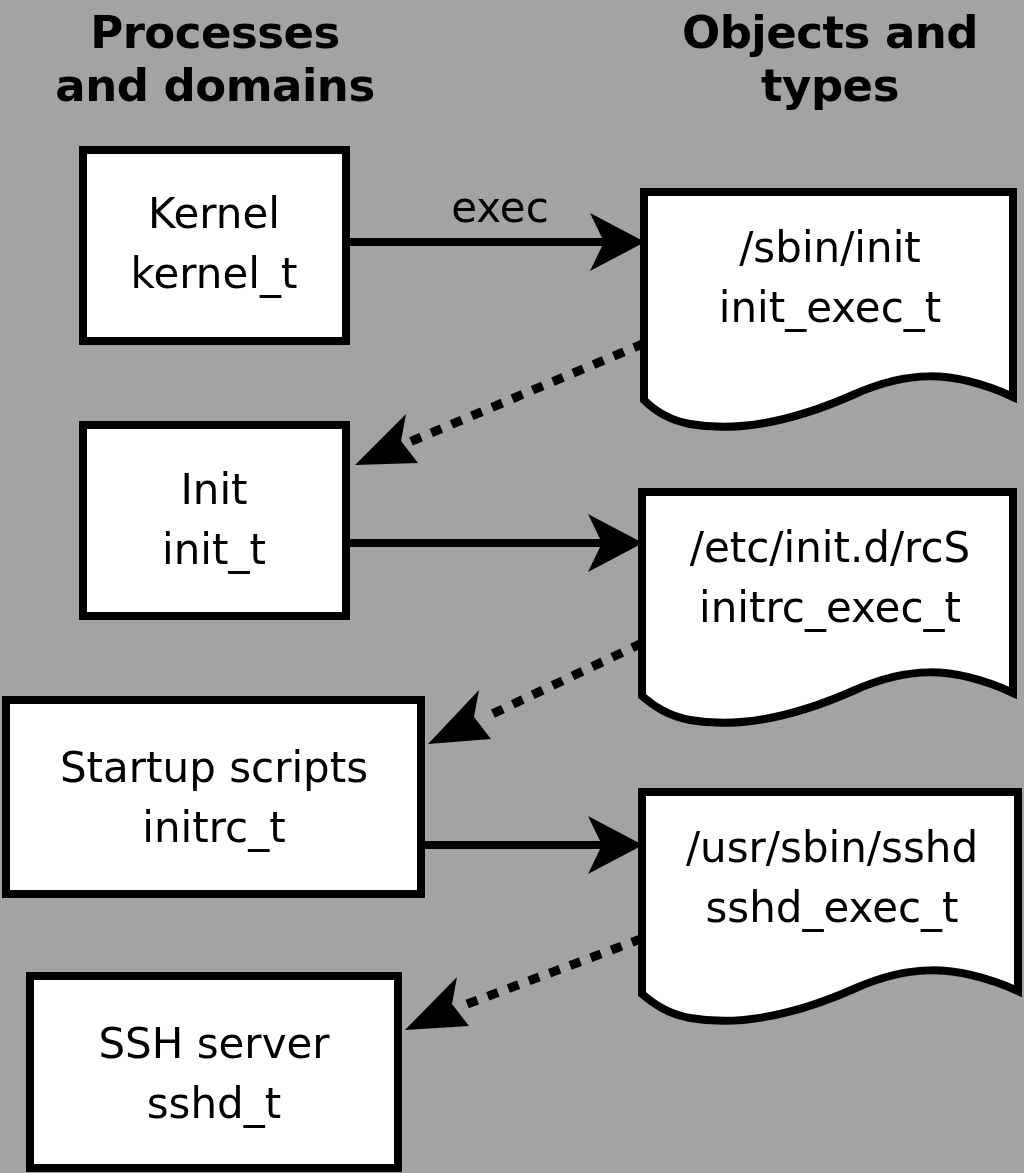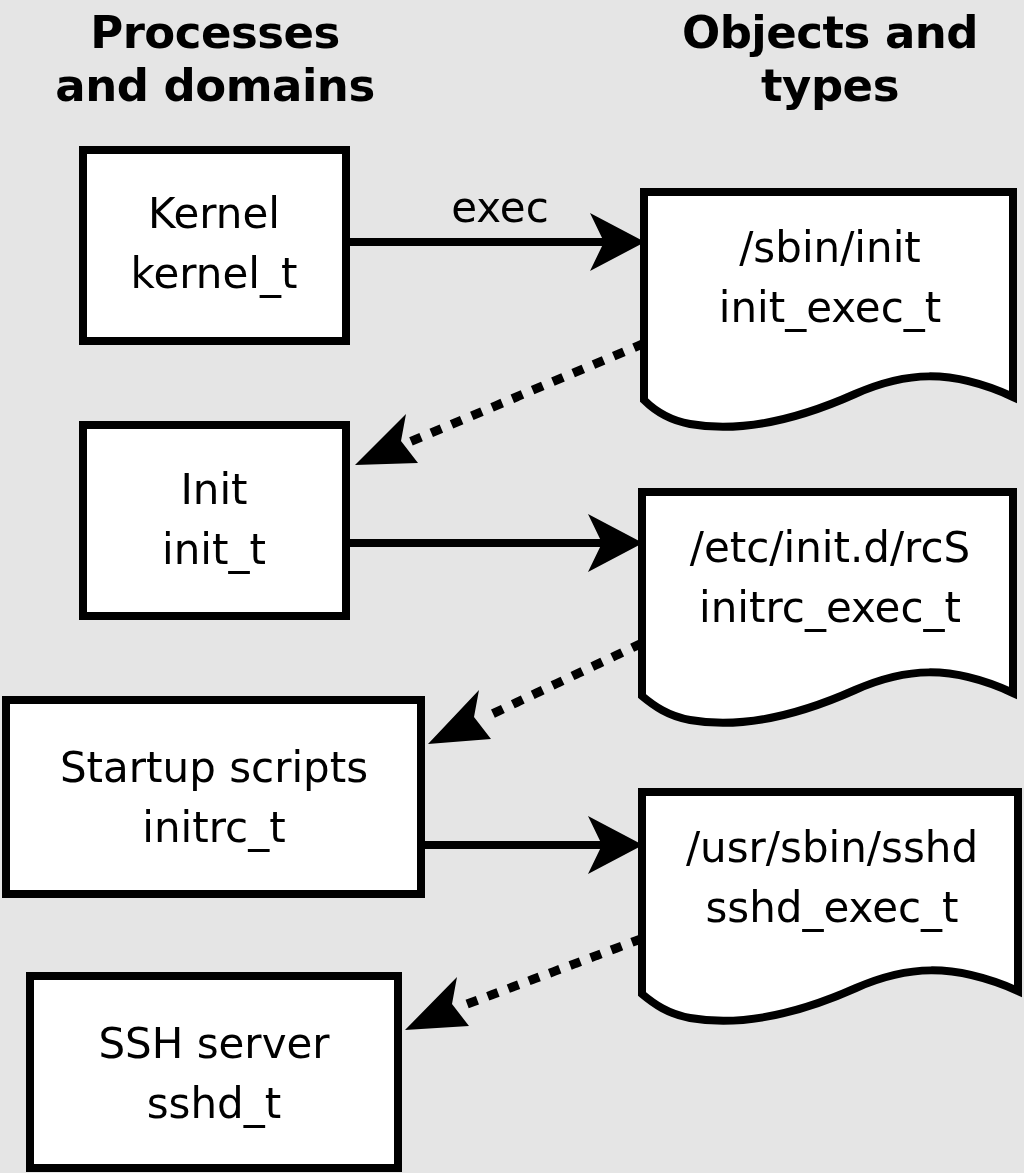--- a/index.html
+++ b/index.html
@@ -10,21 +10,21 @@
   body {
     width: 1024px;
     height: 1173px;
     font-family: "DejaVu Sans", "Liberation Sans", sans-serif;
     overflow: hidden;
   }
   #diagram-root {
     position: relative;
     width: 1024px;
     height: 1173px;
-    background: #e5e5e5;
+    background: #a3a3a3;
   }
   svg#diagram-svg {
     display: block;
     width: 1024px;
     height: 1173px;
   }
   .col-header {
     font-family: "DejaVu Sans", "Liberation Sans", sans-serif;
     font-weight: bold;
     font-size: 45px;

